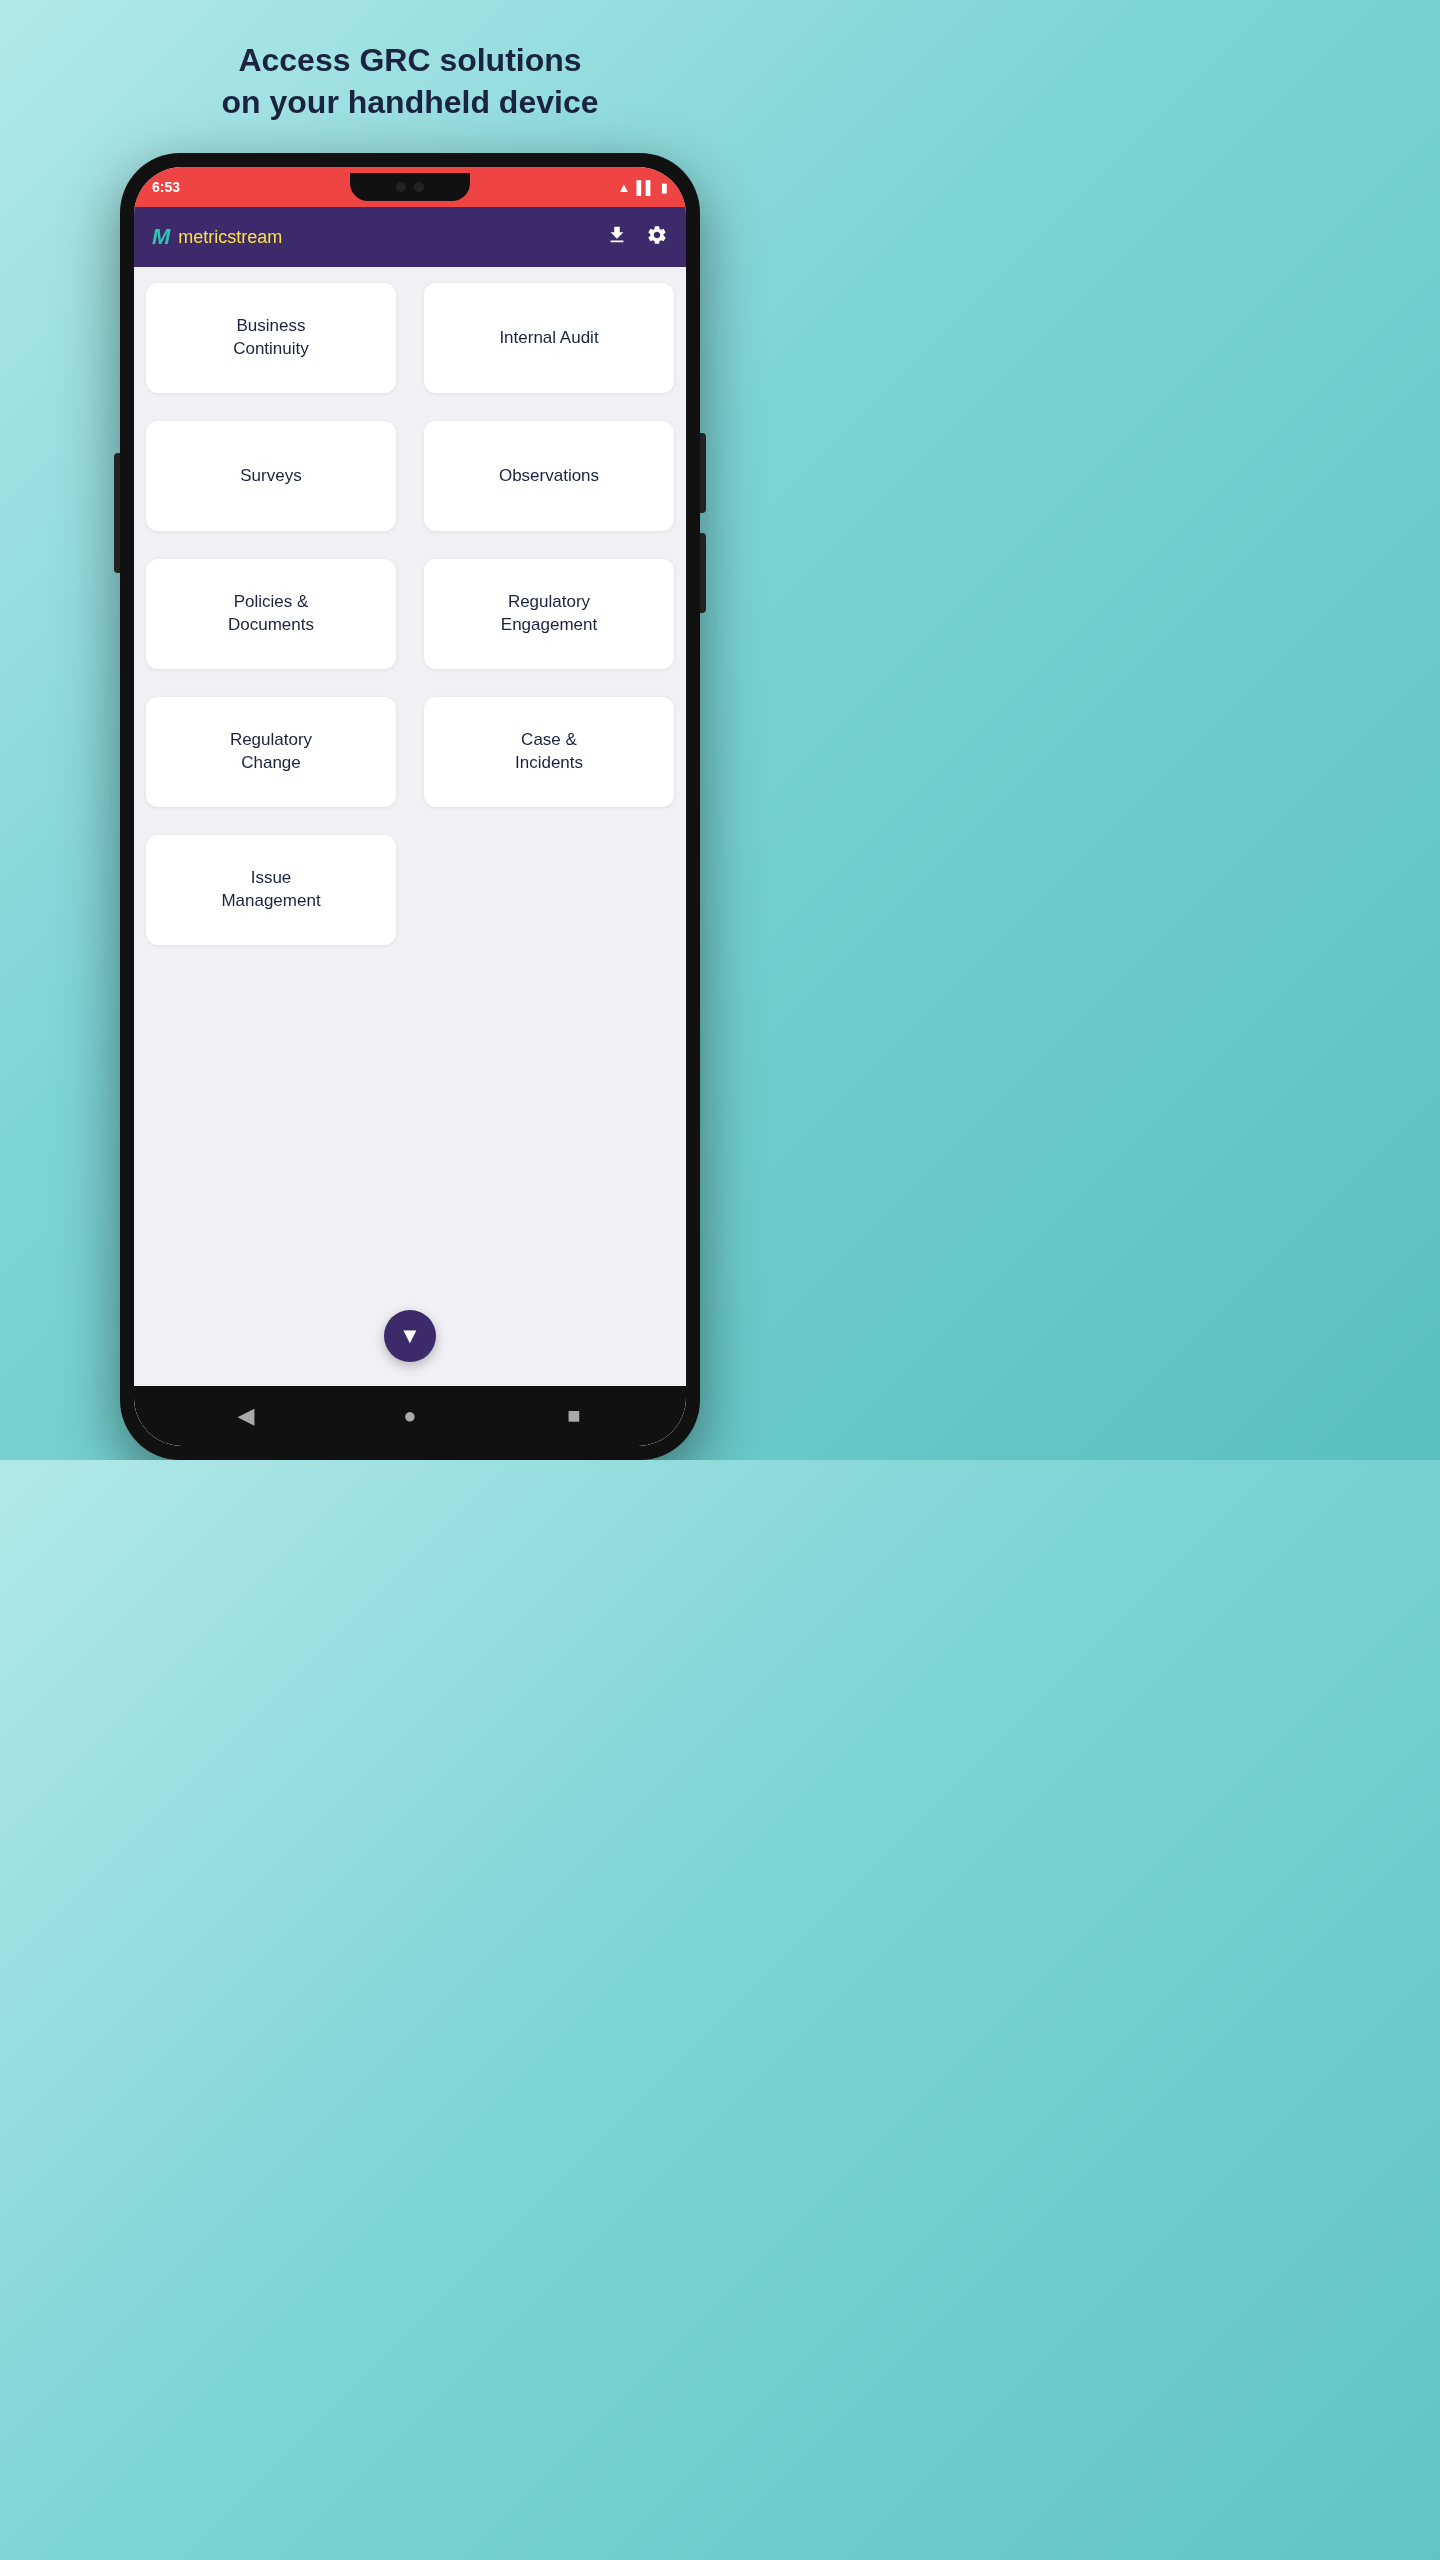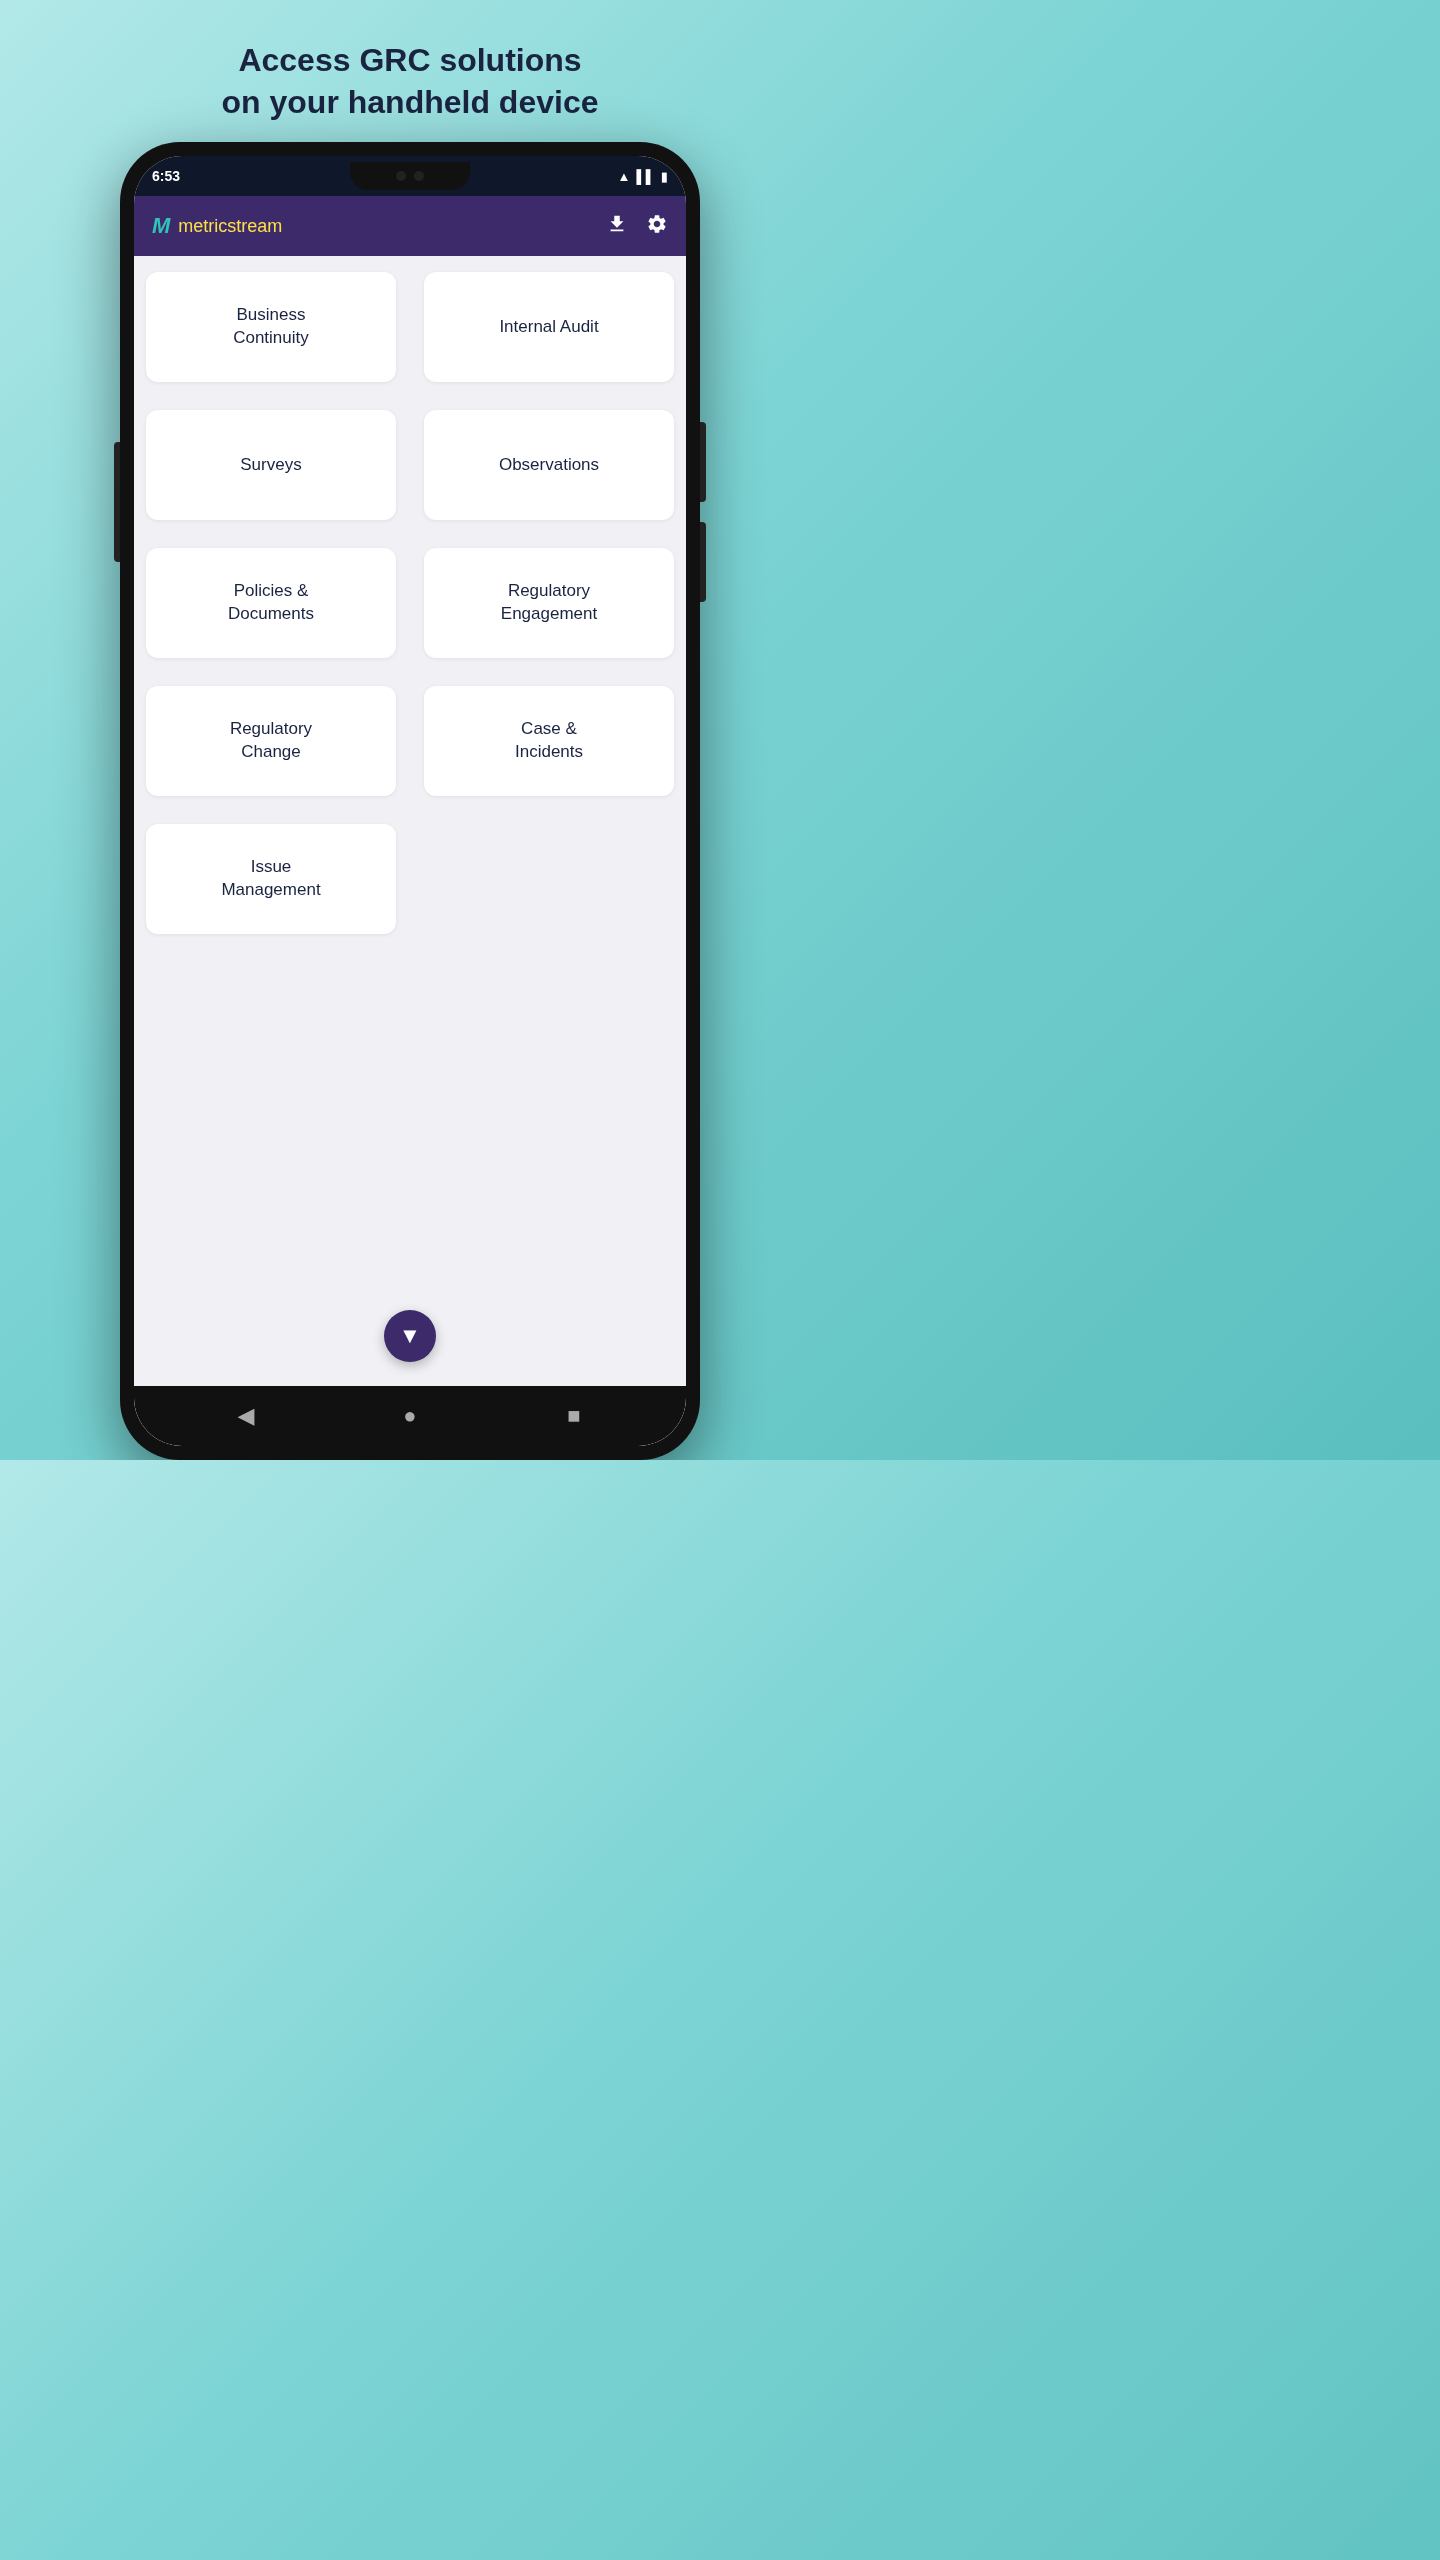--- a/index.html
+++ b/index.html
@@ -11,21 +11,21 @@
       display: flex;
       flex-direction: column;
       align-items: center;
       font-family: 'Segoe UI', Arial, sans-serif;
       overflow: hidden;
     }
 
     .page-title {
       text-align: center;
       margin-top: 40px;
-      margin-bottom: 19px;
+      margin-bottom: 30px;
       color: #1a2340;
       font-size: 32px;
       font-weight: 700;
       line-height: 1.3;
     }
 
     
     .phone-shell {
       width: 580px;
       height: 1350px;
@@ -43,21 +43,21 @@
       flex: 1;
       background: #f4f4f8;
       border-radius: 48px;
       overflow: hidden;
       display: flex;
       flex-direction: column;
     }
 
     
     .status-bar {
-      background: #0f172a;
+      background: #ef4444;
       height: 40px;
       display: flex;
       align-items: center;
       justify-content: space-between;
       padding: 0 18px;
       position: relative;
     }
 
     .status-bar-left {
       color: white;

